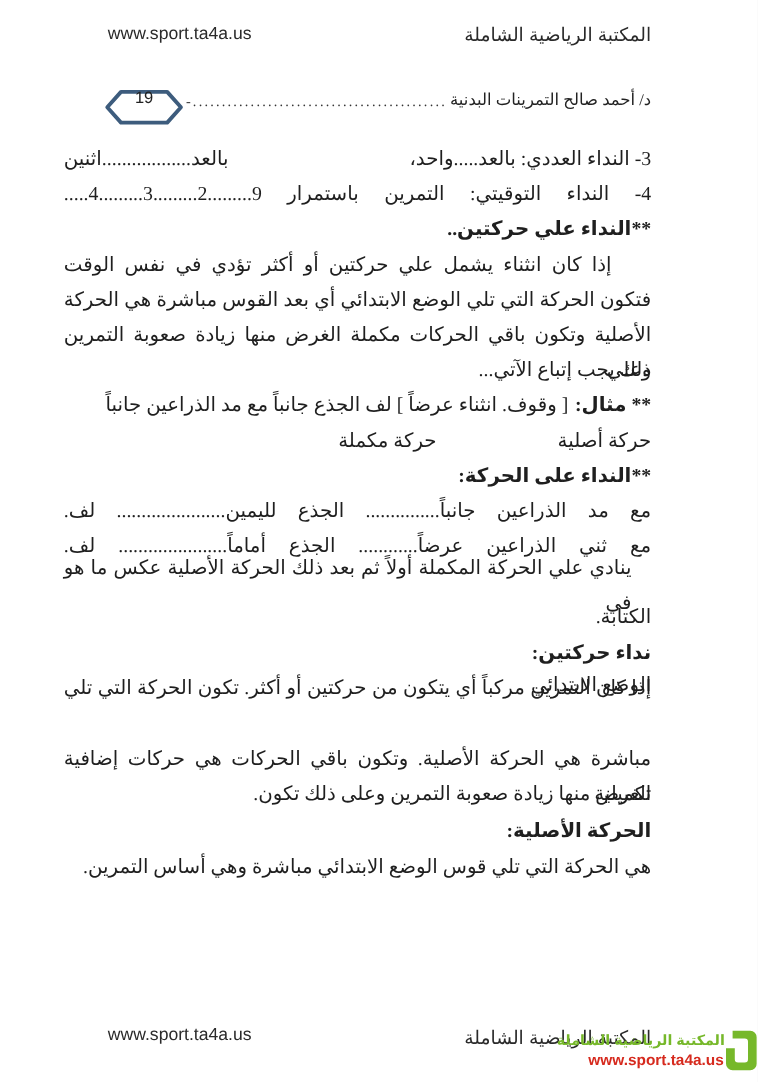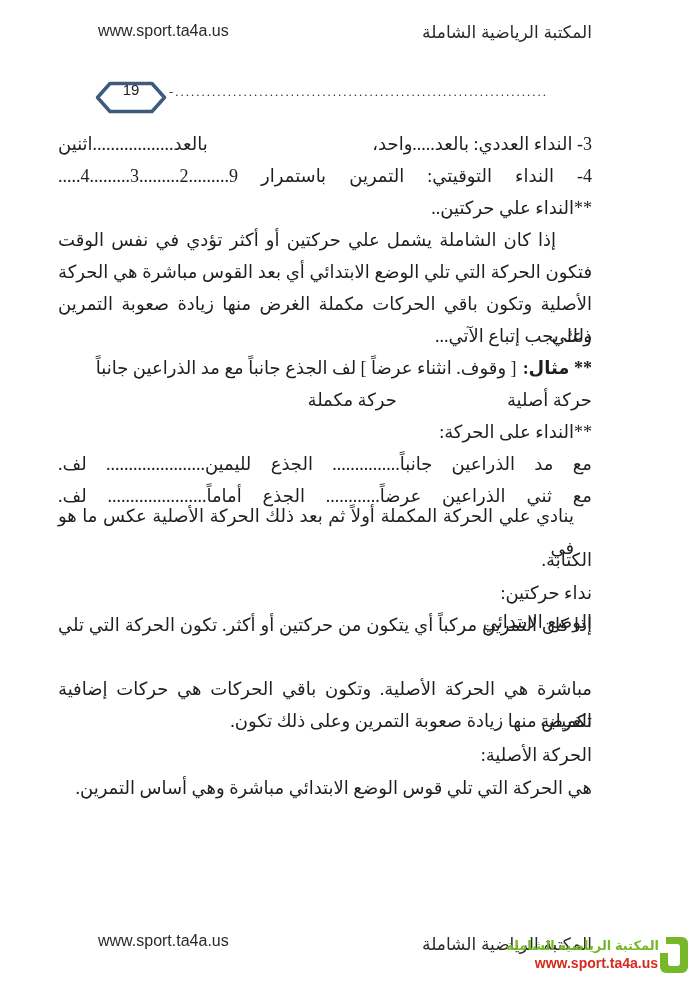--- a/index.html
+++ b/index.html
@@ -39,21 +39,21 @@
     position:absolute; inset:0; display:flex; align-items:center; justify-content:center;
     font-family:"Liberation Sans","DejaVu Sans",sans-serif;
     font-size:15px; color:#222; padding-bottom:1px;
   }
   
   .bl {
     position:absolute; left:58px; width:534px; height:32px; line-height:32px;
     direction:rtl; text-align:right; font-size:18px; white-space:nowrap;
     color:#1f1f1f;
   }
-  .bl.bold { font-weight:400; }
+  .bl.bold { font-weight:700; }
   .bl.just { white-space:normal; text-align:justify; text-align-last:justify; }
   .bl.split { display:flex; flex-direction:row; justify-content:space-between; }
   .bl.split > span { white-space:nowrap;text-align:right; }
   .labels-row { display:flex; column-gap:110px; padding-right:112px; }
   .example-rest { margin-right:6px;margin-left:24px; }
   
   .ftr-url {
     position:absolute; left:98px; top:932px;
     font-family:"Liberation Sans","DejaVu Sans",sans-serif;
     font-size:16px; color:#2a2a2a;
@@ -78,37 +78,38 @@
 </style>
 </head>
 <body>
 
 <div class="page">
 
   <div class="hdr-url">www.sport.ta4a.us</div>
   <div class="hdr-title">المكتبة الرياضية الشاملة</div>
 
   <div class="marker-row">
+    <span class="marker-author">د/ أحمد صالح  التمرينات البدنية</span>
     <span class="marker-dots">-.......................................................................</span>
     <span class="badge">
       <svg viewBox="0 0 72 33">
         <polygon points="15,2.5 57,2.5 69.5,16.5 57,30.5 15,30.5 2.5,16.5" fill="#ffffff" stroke="#3d5c7d" stroke-width="3.5" stroke-linejoin="round"></polygon>
       </svg>
       <span class="badge-num">19</span>
     </span>
   </div>
 
   <div class="bl split" style="top:128px">
     <span>3- النداء العددي: بالعد.....واحد،</span>
     <span>بالعد..................اثنين</span>
   </div>
   <div class="bl just" style="top:160px">4- النداء التوقيتي: التمرين باستمرار 9.........2.........3.........4.....</div>
   <div class="bl bold" style="top:192px">**النداء علي حركتين..</div>
 
-  <div class="bl just" style="top:224px; padding-right:36px; width:498px">إذا كان الشاملة يشمل علي حركتين أو أكثر تؤدي في نفس الوقت</div>
+  <div class="bl just" style="top:224px; padding-right:36px; width:498px">إذا كان انثناء يشمل علي حركتين أو أكثر تؤدي في نفس الوقت</div>
   <div class="bl just" style="top:256px">فتكون الحركة التي تلي الوضع الابتدائي أي بعد القوس مباشرة هي الحركة</div>
   <div class="bl" style="top:320px">ذلك يجب إتباع الآتي...</div>
   <div class="bl just" style="top:288px">الأصلية وتكون باقي الحركات مكملة الغرض منها زيادة صعوبة التمرين وعلي</div>
 
   <div class="bl" style="top:352px">
     <b>** مثال:</b><span class="example-rest">[ وقوف. انثناء عرضاً ] لف الجذع جانباً مع مد الذراعين جانباً</span>
   </div>
   <div class="bl labels-row" style="top:384px">
     <span>حركة أصلية</span>
     <span>حركة مكملة</span>

